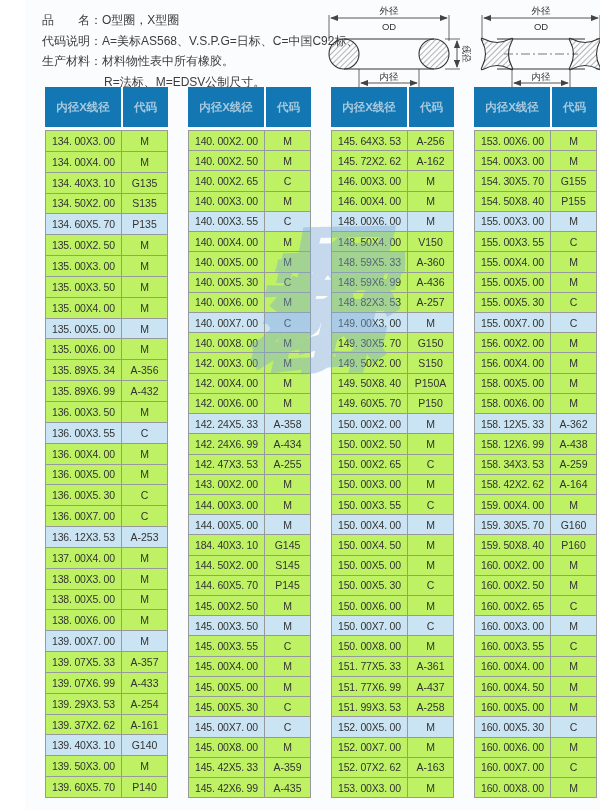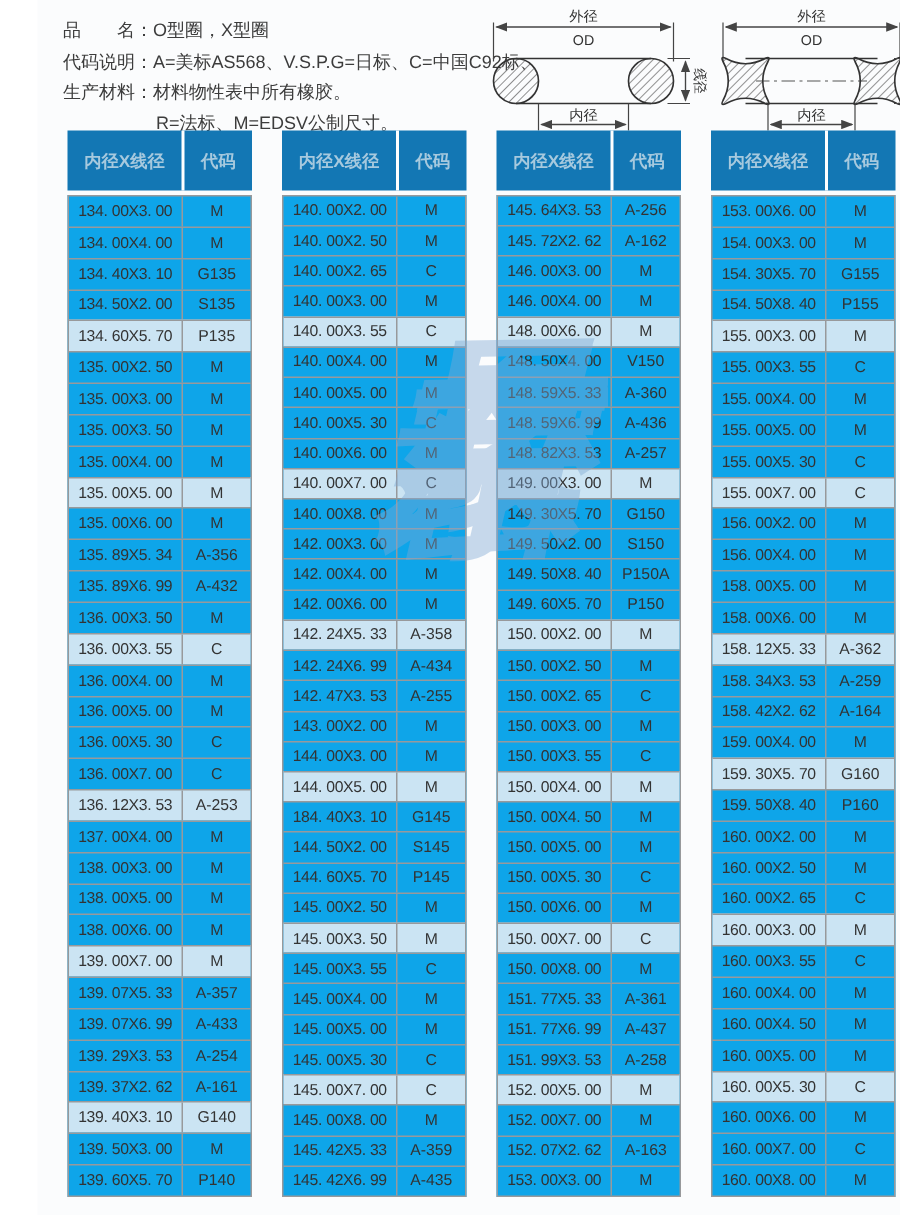--- a/index.html
+++ b/index.html
@@ -25,21 +25,21 @@
   .diag-x{left:447px;}
   
   .table{position:absolute;left:20px;top:87px;display:flex;gap:20px;}
   .group{width:123px;}
   .thead{display:flex;height:40px;background:var(--header-bg);margin-bottom:3px;}
   .th{display:flex;align-items:center;justify-content:center;color:var(--header-tx);
       font-size:11.5px;font-weight:bold;}
   .th1{width:76px;border-right:2px solid #fff;}
   .th2{flex:1;}
   .tbody{height:668px;display:flex;flex-direction:column;
-         border:1px solid var(--bd);box-sizing:border-box;background:#0ea5e9;justify-content:flex-end;}
+         border:1px solid var(--bd);box-sizing:border-box;background:#bef264;}
   .tr{flex:1;display:flex;}
   .tr + .tr{border-top:1px solid var(--bd);}
   .tr.hl{background:var(--hl);}
   .td{display:flex;align-items:center;justify-content:center;font-size:10.5px;color:var(--tx);}
   .td1{width:75px;border-right:1px solid var(--bd);letter-spacing:-0.2px;}
   .td2{flex:1;}
   
   .watermark{
     position:absolute;left:224px;top:118px;height:630px;z-index:5;
     writing-mode:vertical-rl;text-orientation:upright;
@@ -607,20 +607,24 @@
           </div>
           <div class="tr">
             <div class="td td1">158. 00X6. 00</div>
             <div class="td td2">M</div>
           </div>
           <div class="tr hl">
             <div class="td td1">158. 12X5. 33</div>
             <div class="td td2">A-362</div>
           </div>
           <div class="tr">
+            <div class="td td1">158. 12X6. 99</div>
+            <div class="td td2">A-438</div>
+          </div>
+          <div class="tr">
             <div class="td td1">158. 34X3. 53</div>
             <div class="td td2">A-259</div>
           </div>
           <div class="tr">
             <div class="td td1">158. 42X2. 62</div>
             <div class="td td2">A-164</div>
           </div>
           <div class="tr">
             <div class="td td1">159. 00X4. 00</div>
             <div class="td td2">M</div>

